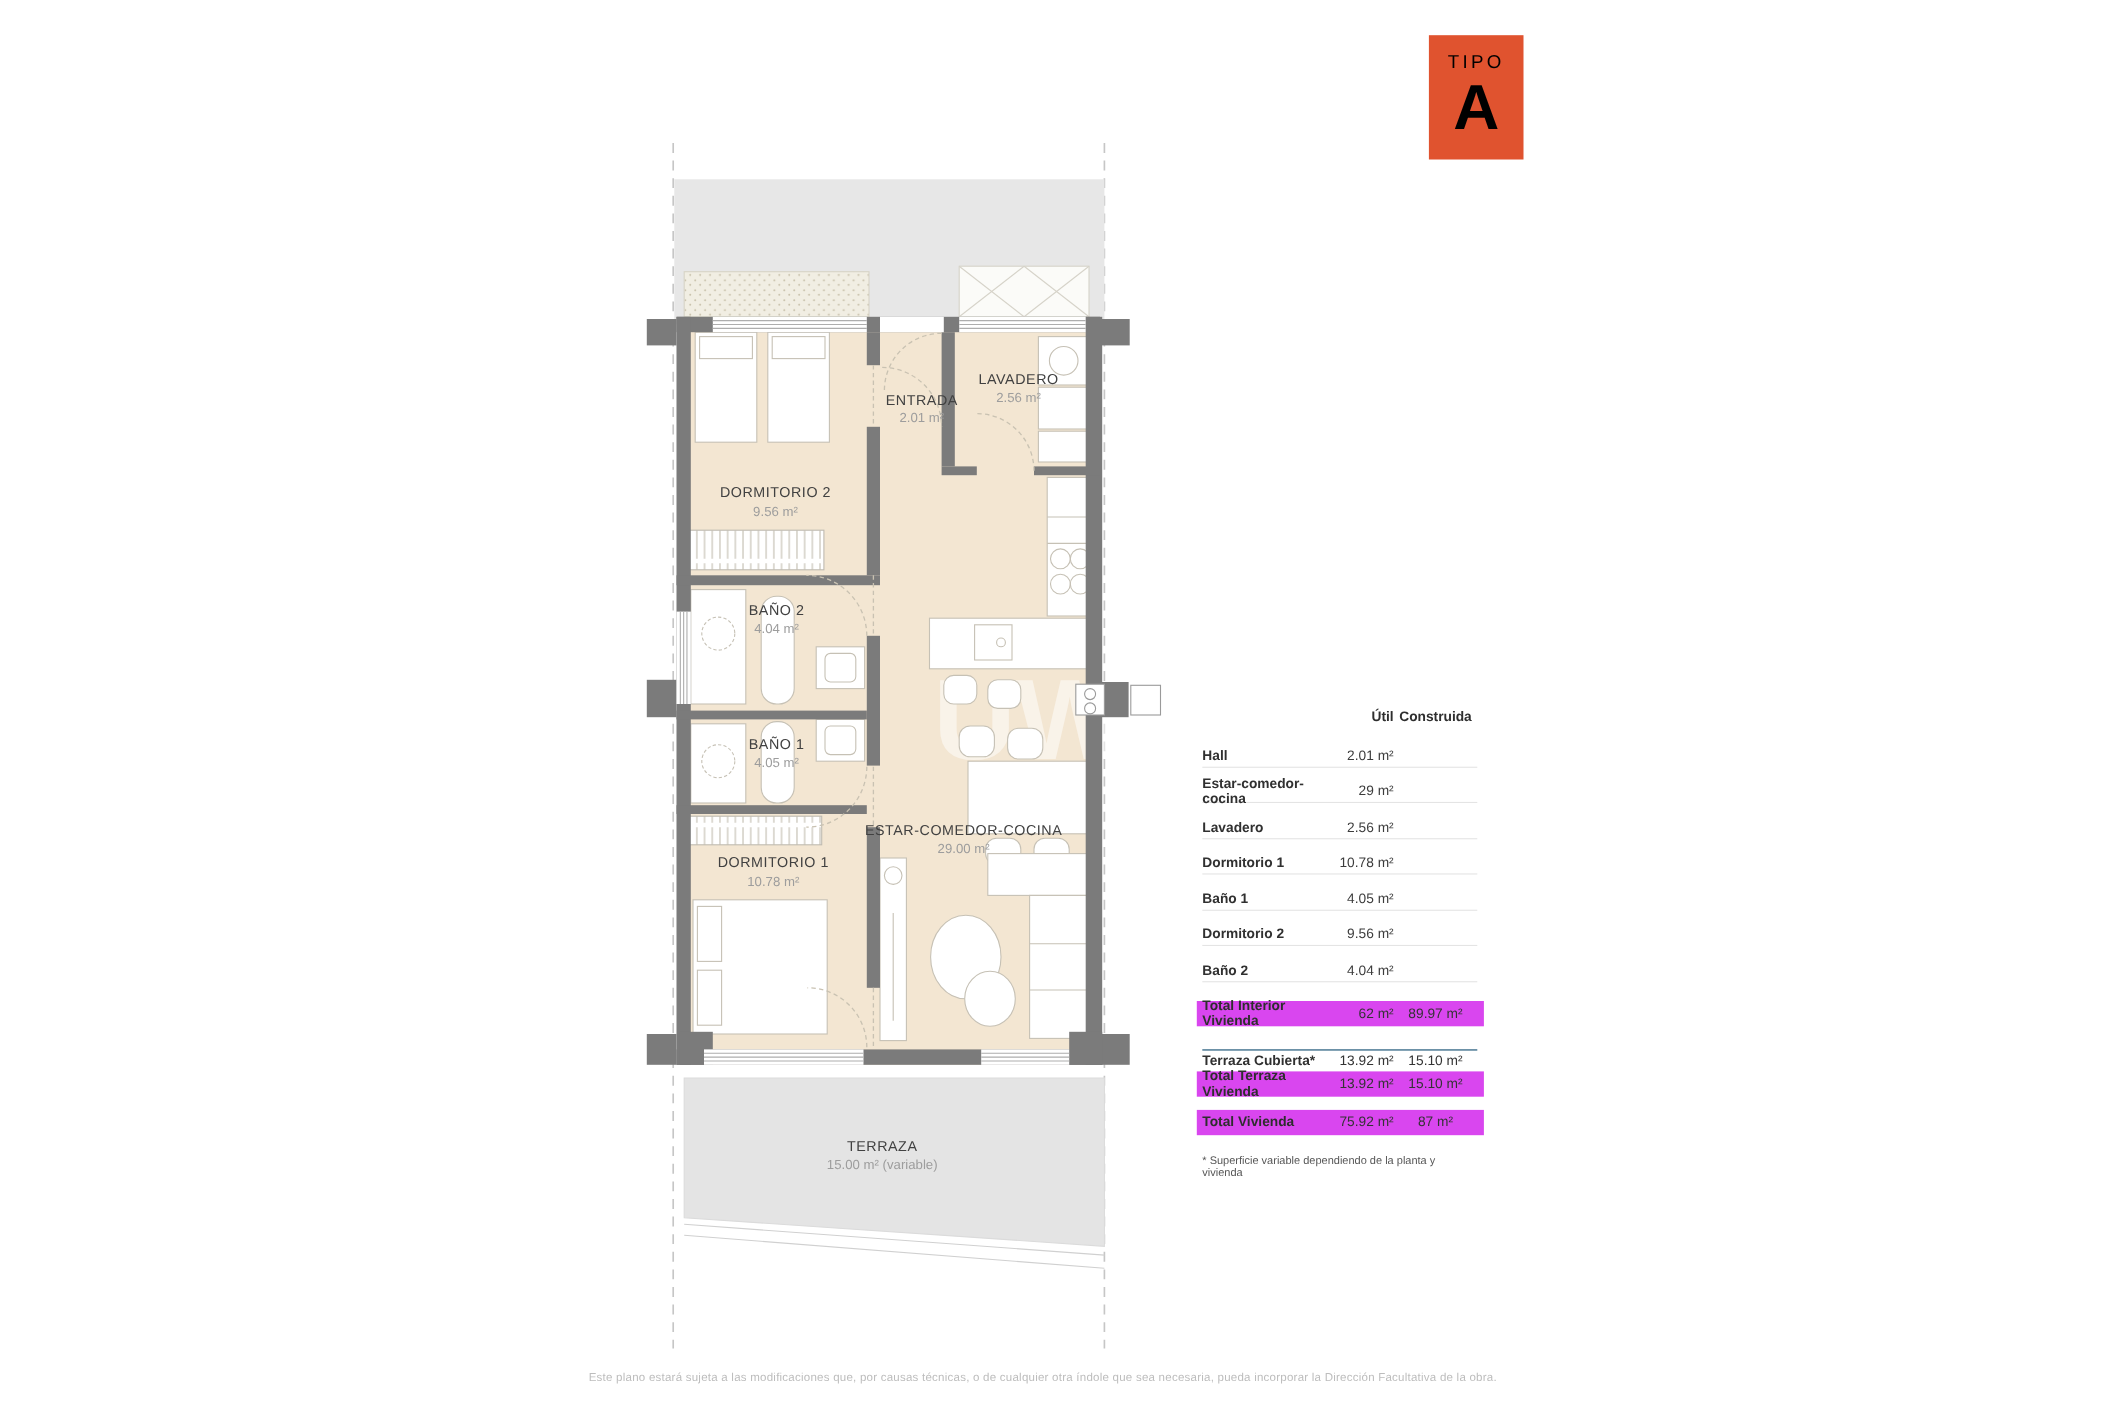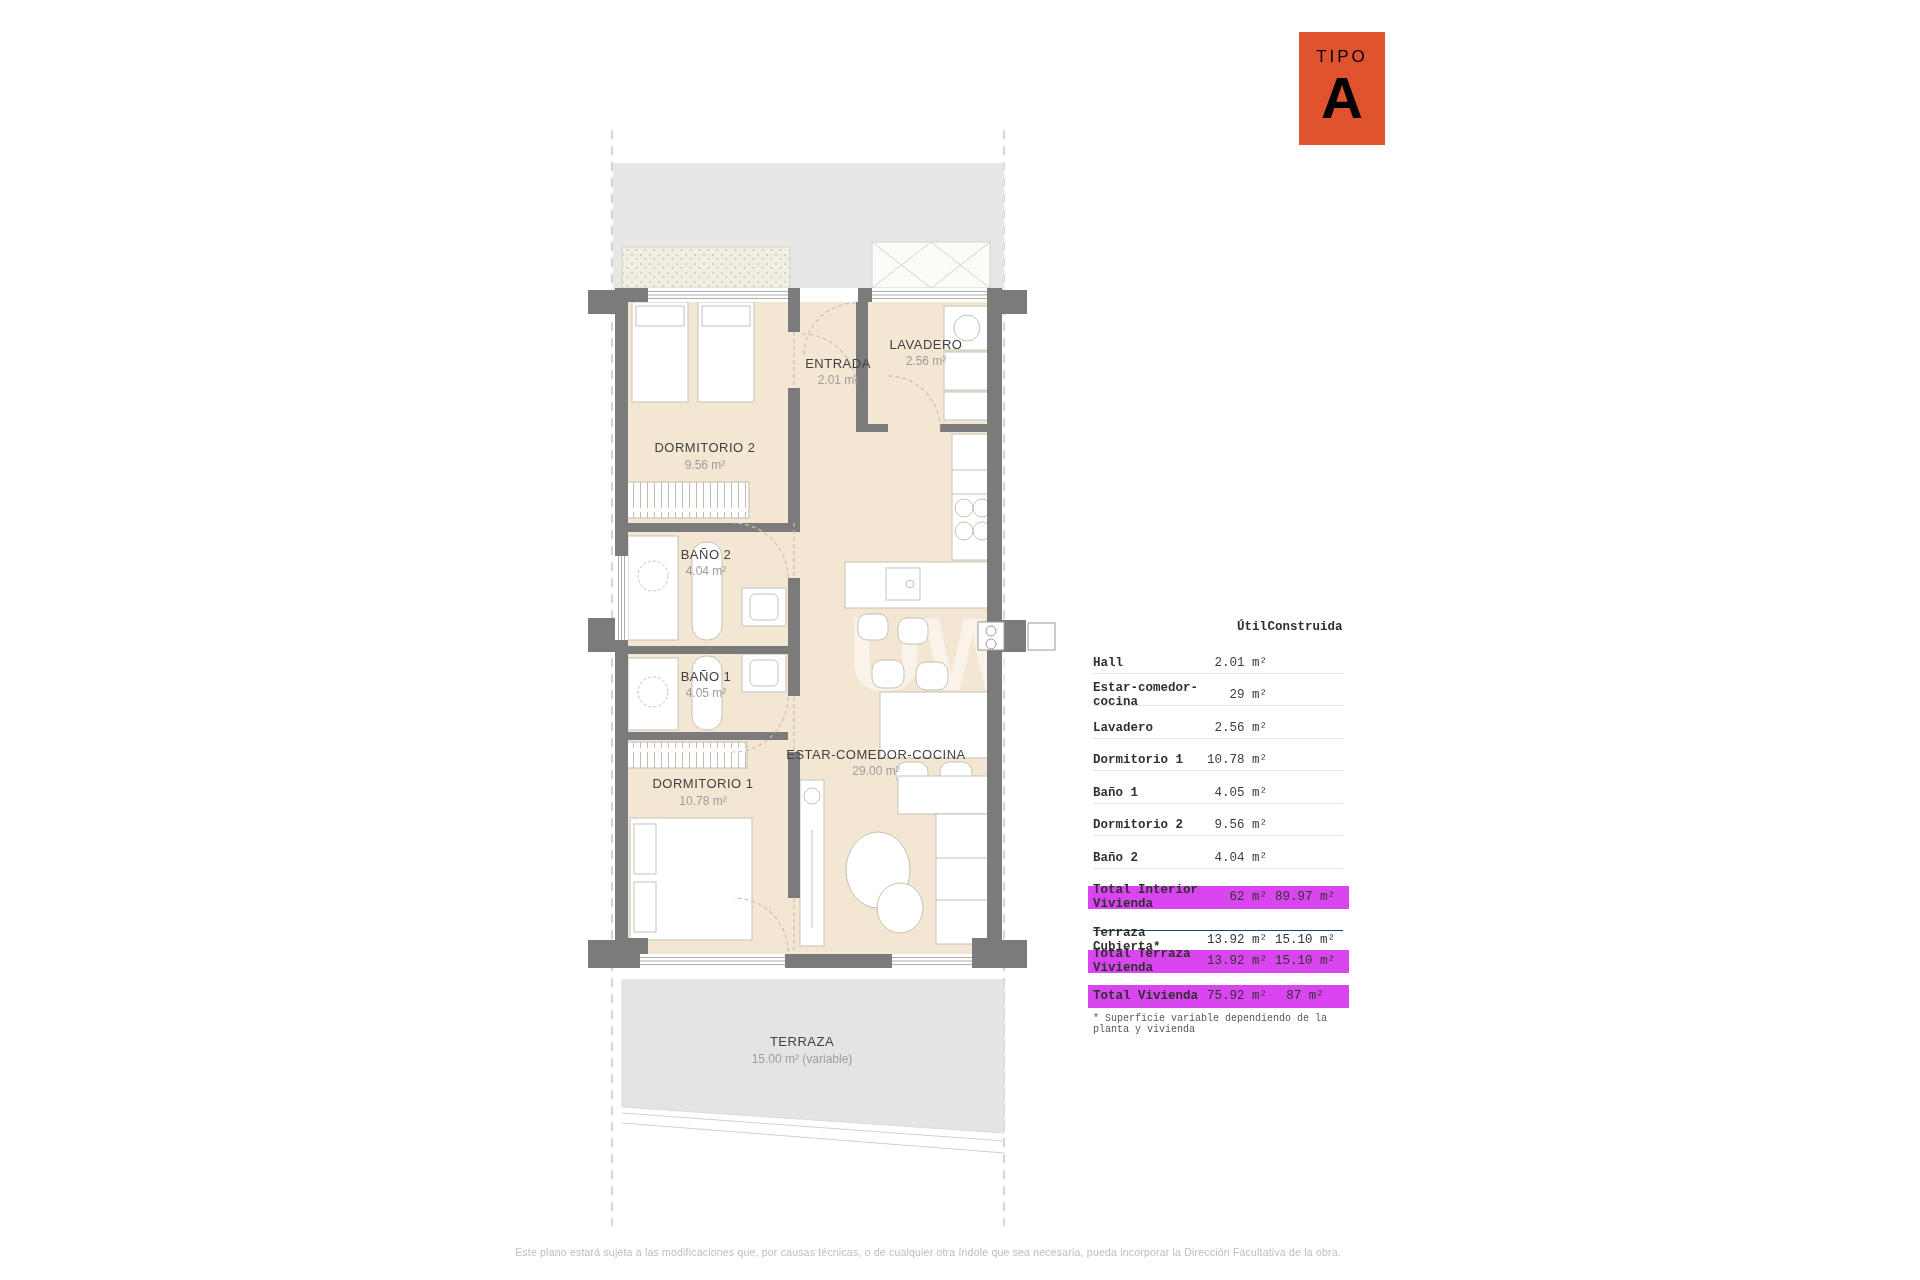--- a/index.html
+++ b/index.html
@@ -12,39 +12,39 @@
   .badge .tipo{margin-top:15px;font-size:17px;letter-spacing:3px;font-weight:400;}
   .badge .letter{margin-top:2px;font-size:58px;font-weight:bold;line-height:1;}
 
   
   .plan-svg{position:absolute;left:0;top:0;width:1920px;height:1280px;}
   .room-name{font-size:13px;fill:#414141;letter-spacing:.5px;text-anchor:middle;}
   .room-area{font-size:12px;fill:#9d9d9d;text-anchor:middle;}
   .wm{font-size:104px;font-weight:bold;fill:rgba(255,255,255,.5);text-anchor:middle;}
 
   
-  .panel{position:absolute;left:1093px;top:620px;width:250px;font-size:12.5px;font-family:Liberation Mono, monospace;}
+  .panel{position:absolute;left:1093px;top:644px;width:250px;font-size:12.5px;}
   .thead{display:flex;height:20px;margin-bottom:13px;font-weight:bold;color:#2e2e2e;}
   .col-label{flex:1;}
   .col-util{width:64px;text-align:right;}
   .col-cons{width:76px;text-align:center;}
   .trow{display:flex;align-items:center;height:19.5px;border-bottom:1px solid #e4e4e4;margin-top:12px;}
   .trow:first-of-type{border-top:1px solid #e4e4e4;}
   .trow .col-label{font-weight:bold;color:#303030;}
   .trow .col-util,.trow .col-cons{color:#3c3c3c;}
   .hl{display:flex;align-items:center;height:23px;background:#d946ef;
       padding:0 6px 0 5px;margin:0 -6px 0 -5px;}
   .hl .col-label{font-weight:bold;color:#2e2e2e;}
   .plain{display:flex;align-items:center;height:19px;border-top:1px solid #0c4a6e;}
   .plain .col-label{font-weight:bold;color:#303030;}
   .gap17{height:17px;}.gap21{height:21px;}.gap12{height:12px;}
-  .footnote{margin-top:5px;font-size:10px;color:#565656;}
+  .footnote{margin-top:18px;font-size:10px;color:#565656;}
 
   
-  .footer{position:absolute;left:498px;top:1246px;width:860px;text-align:center;
+  .footer{position:absolute;left:518px;top:1246px;width:860px;text-align:center;
           font-size:10.5px;color:#bdbdbd;letter-spacing:.2px;}
 </style>
 </head>
 <body>
 
 <svg class="plan-svg" viewBox="0 0 1920 1280" xmlns="http://www.w3.org/2000/svg">
   <defs>
     <pattern id="stipple" width="9" height="9" patternUnits="userSpaceOnUse">
       <rect width="9" height="9" fill="#F1EEE3"></rect>
       <circle cx="2" cy="3" r="0.9" fill="#C9C2AC"></circle>

